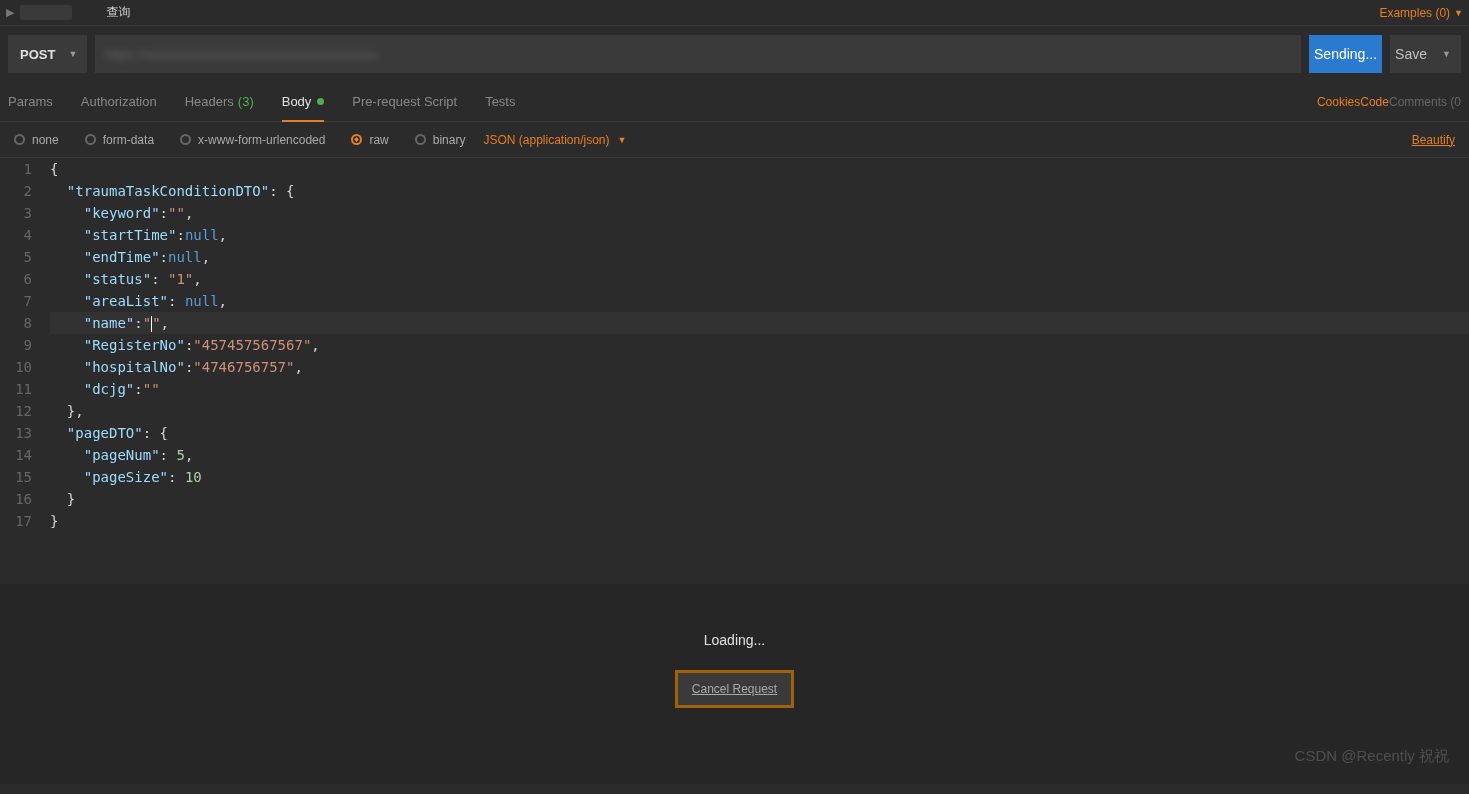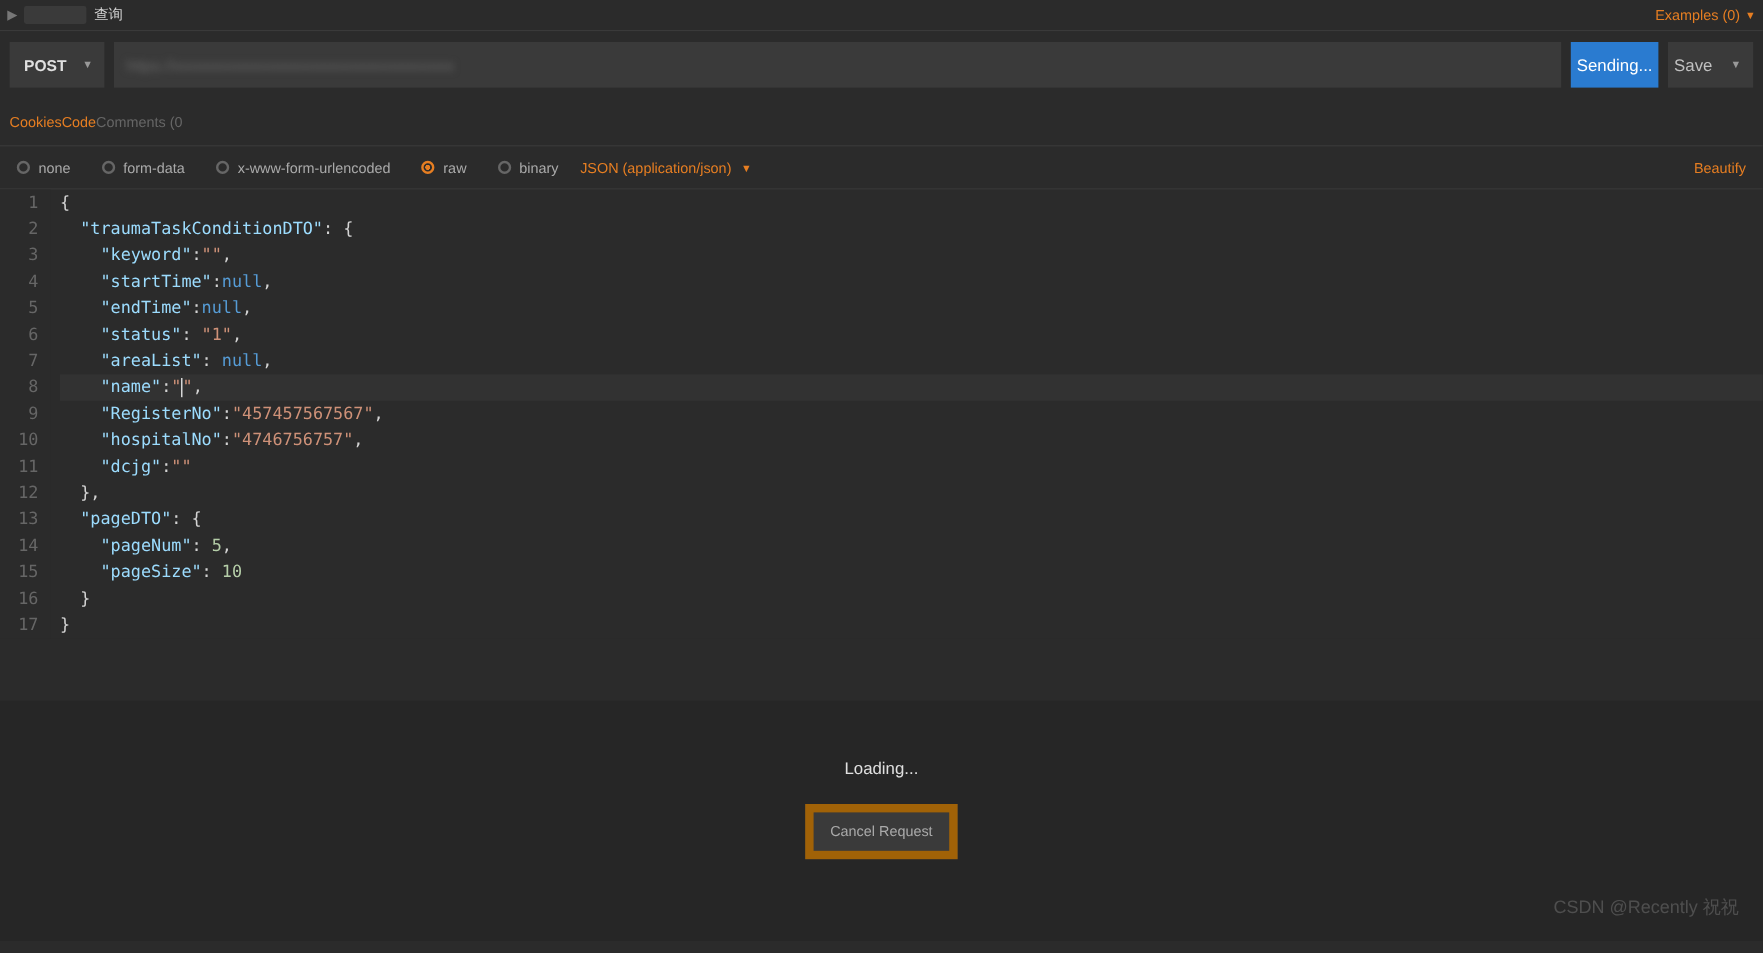--- a/index.html
+++ b/index.html
@@ -20,21 +20,21 @@
   background: #2b2b2b;
   display: flex;
   align-items: center;
   justify-content: space-between;
   padding: 0 6px;
   border-bottom: 1px solid #3a3a3a;
 }
 .topbar-left { display: flex; align-items: center; gap: 6px; }
 .chevron-right { font-size: 11px; color: #777; }
 .redacted { background: #3a3a3a; color: transparent; border-radius: 2px; }
-.tab-title { color: #d4d4d4; font-size: 12px; }
+.tab-title { color: #d4d4d4; font-size: 12px; margin-left: 28px; }
 .examples-link { color: #e67e22; font-size: 12px; display: flex; align-items: center; gap: 4px; cursor: pointer; }
 .caret { font-size: 9px; }
 
 
 .request-bar {
   height: 56px;
   display: flex;
   align-items: center;
   padding: 10px 8px;
   gap: 8px;
@@ -100,21 +100,21 @@
   display: flex;
   align-items: center;
   padding: 0 14px;
   gap: 26px;
   border-bottom: 1px solid #3a3a3a;
 }
 .radio-opt { display: flex; align-items: center; gap: 7px; cursor: pointer; font-size: 12px; color: #aaa; }
 .radio { width: 11px; height: 11px; border-radius: 50%; border: 2px solid #666; }
 .radio.selected { border-color: #e67e22; background: radial-gradient(circle, #e67e22 40%, transparent 45%); }
 .content-type { color: #e67e22; font-size: 12px; display: flex; align-items: center; gap: 8px; cursor: pointer; margin-left: -8px; }
-.beautify { margin-left: auto; color: #e67e22; font-size: 12px; cursor: pointer; }
+.beautify { margin-left: auto; color: #e67e22; font-size: 12px; cursor: pointer; text-decoration: underline; }
 
 
 .editor {
   font-family: Consolas, Monaco, monospace;
   font-size: 14px;
   line-height: 22px;
   display: flex;
   background: #2b2b2b;
 }
 .gutter {
@@ -148,24 +148,25 @@
   flex-direction: column;
   align-items: center;
   justify-content: flex-start;
   padding-top: 48px;
   gap: 22px;
 }
 .loading-text { color: #e0e0e0; font-size: 14px; font-weight: 500; }
 .cancel-btn {
   background: #3a3a3a;
   color: #aaa;
-  border: 7px solid #a16207;
+  border: 3px solid #a16207;
   padding: 9px 14px;
   font-size: 12px;
   cursor: pointer;
+  text-decoration: underline;
 }
 
 
 .watermark {
   position: absolute;
   bottom: 28px;
   right: 20px;
   color: rgba(200,200,200,0.25);
   font-size: 15px;
   pointer-events: none;
@@ -195,20 +196,34 @@
     <span class="url-content">https://xxxxxxxxxxxxxxxxxxxxxxxxxxxxxxxxxxxx</span>
   </div>
   <button class="btn btn-send">Sending...</button>
   <button class="btn btn-save">
     <span>Save</span>
     <span class="caret-down">▼</span>
   </button>
 </div>
 
 <div class="tabs-row">
+  <div class="tabs-left">
+    <div class="tab">Params</div>
+    <div class="tab">Authorization</div>
+    <div class="tab">
+      <span>Headers</span>
+      <span class="badge-count">(3)</span>
+    </div>
+    <div class="tab active">
+      <span>Body</span>
+      <span class="badge-dot"></span>
+    </div>
+    <div class="tab">Pre-request Script</div>
+    <div class="tab">Tests</div>
+  </div>
   <div class="tabs-right">
     <span class="link-cookies">Cookies</span>
     <span class="link-code">Code</span>
     <span class="link-comments">Comments (0</span>
   </div>
 </div>
 
 <div class="body-options">
   <div class="radio-opt">
       <span class="radio"></span>

